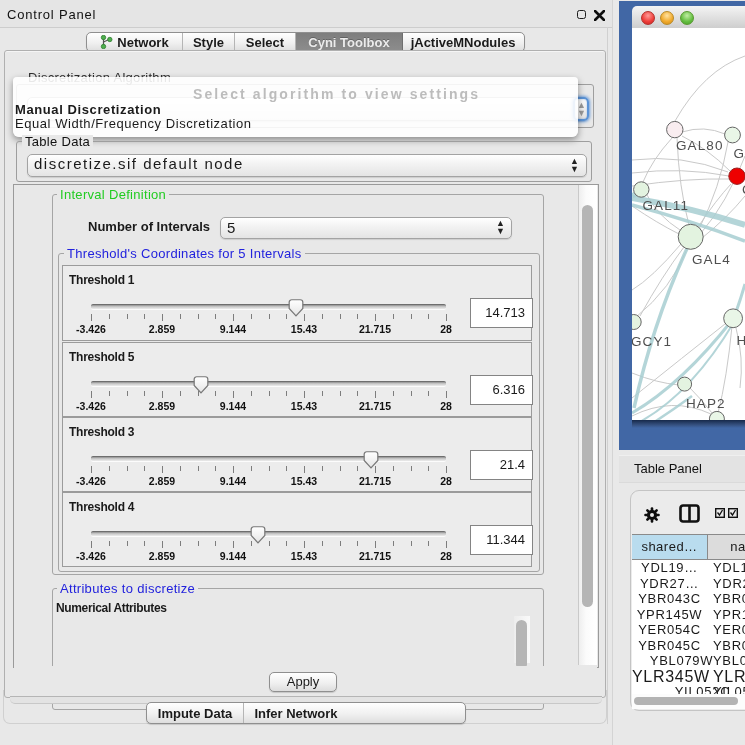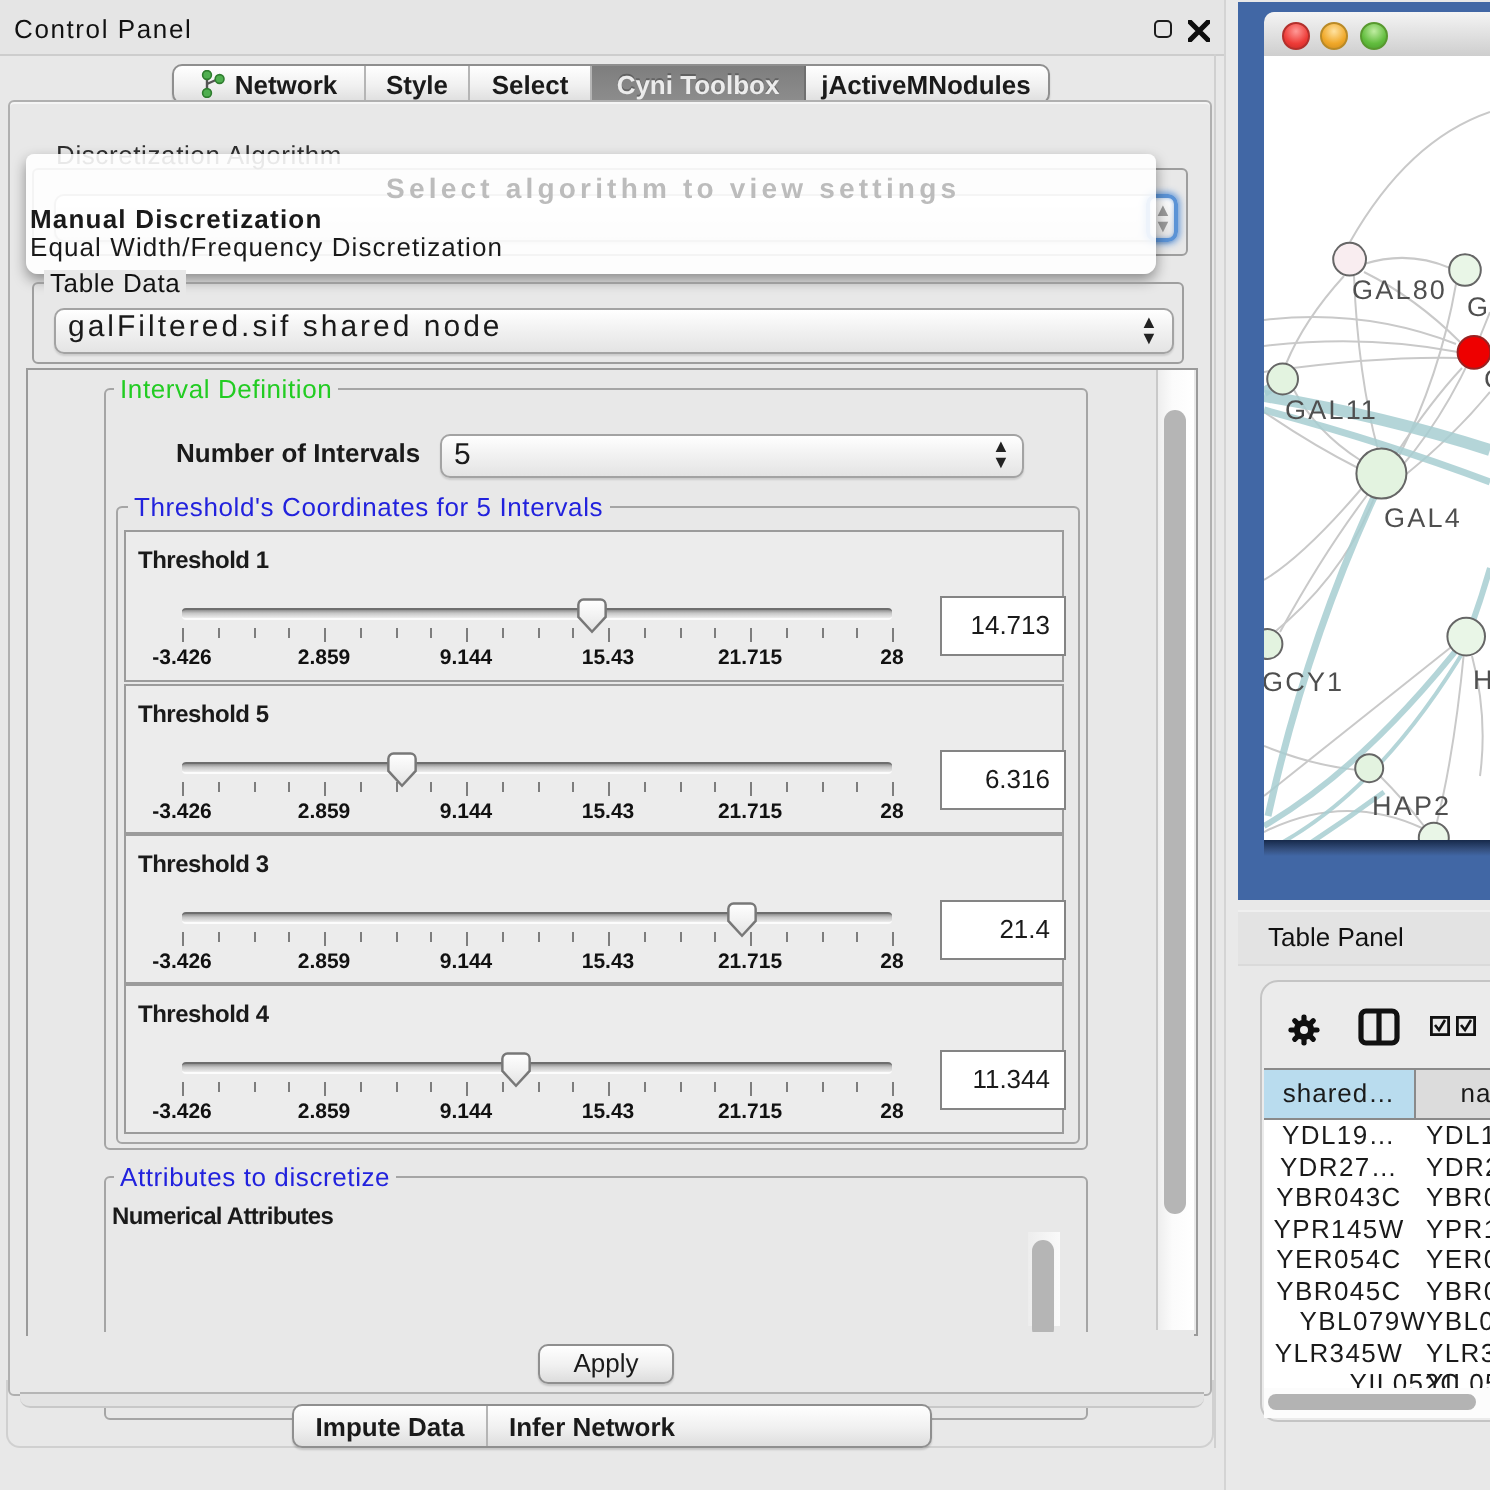--- a/index.html
+++ b/index.html
@@ -67,21 +67,21 @@
 
   <div class="abs" style="left:13px;top:77px;width:565px;height:60px;background:rgba(255,255,255,0.89);
        border-radius:4px 4px 6px 6px;box-shadow:0 3px 7px rgba(0,0,0,0.4);"></div>
   <div class="abs" style="left:193px;top:86px;color:#bcbcbc;font-size:14px;font-weight:bold;letter-spacing:2.1px;">Select algorithm to view settings</div>
   <div class="abs" style="left:15px;top:102px;font-weight:bold;font-size:13px;letter-spacing:0.6px;">Manual Discretization</div>
   <div class="abs" style="left:15px;top:116px;font-size:13px;letter-spacing:0.55px;">Equal Width/Frequency Discretization</div>
 
   <div class="grp" style="left:16px;top:141px;width:574px;height:39px;"></div>
   <div class="grpTitle" style="left:22px;top:135px;color:#111;">Table Data</div>
   <div class="combo" style="left:27px;top:154px;width:558px;height:21px;"></div>
-  <div class="abs" style="left:34px;top:155px;font-size:15px;letter-spacing:1.5px;">galFiltered.sif shared node</div>
+  <div class="abs" style="left:34px;top:155px;font-size:15px;letter-spacing:1.5px;">discretize.sif default node</div>
   <div class="carr" style="left:570px;top:157px;">▲</div>
   <div class="carr" style="left:570px;top:165px;">▼</div>
 
   <div class="abs" style="left:13px;top:184px;width:584px;height:482px;border:1px solid #9a9a9a;background:#e8e8e8;"></div>
 
   <div class="abs" style="left:578px;top:185px;width:18px;height:480px;background:linear-gradient(90deg,#eeeeee,#fbfbfb 40%,#ffffff);border-left:1px solid #c9c9c9;"></div>
   <div class="abs" style="left:582px;top:205px;width:11px;height:402px;background:#b5b5b5;border-radius:6px;"></div>
 
   <div class="grp" style="left:52px;top:194px;width:490px;height:379px;border-color:#a5a5a5;"></div>
   <div class="grpTitle" style="left:57px;top:188px;color:#22cc22;">Interval Definition</div>
@@ -404,21 +404,21 @@
           <span style="position:absolute;left:81px;">YER05</span>
         </div>
         <div style="position:relative;height:15.5px;line-height:15.5px;font-size:13px;letter-spacing:0.7px;">
           <span style="position:absolute;left:0;width:75px;text-align:center;">YBR045C</span>
           <span style="position:absolute;left:81px;">YBR04</span>
         </div>
         <div style="position:relative;height:15.5px;line-height:15.5px;font-size:13px;letter-spacing:0.7px;">
           <span style="position:absolute;left:0;width:75px;text-align:center;padding-left:12px;">YBL079W</span>
           <span style="position:absolute;left:81px;">YBL07</span>
         </div>
-        <div style="position:relative;height:15.5px;line-height:15.5px;font-size:13px;letter-spacing:0.7px;">
+        <div style="position:relative;height:15.5px;line-height:15.5px;font-size:16px;letter-spacing:0.7px;">
           <span style="position:absolute;left:0;width:75px;text-align:center;">YLR345W</span>
           <span style="position:absolute;left:81px;">YLR34</span>
         </div>
         <div style="position:relative;height:15.5px;line-height:15.5px;font-size:13px;letter-spacing:0.7px;">
           <span style="position:absolute;left:0;width:75px;text-align:center;margin-left:33px;">YIL052C</span>
           <span style="position:absolute;left:81px;">YIL05</span>
         </div>
       </div>
   </div>
 

